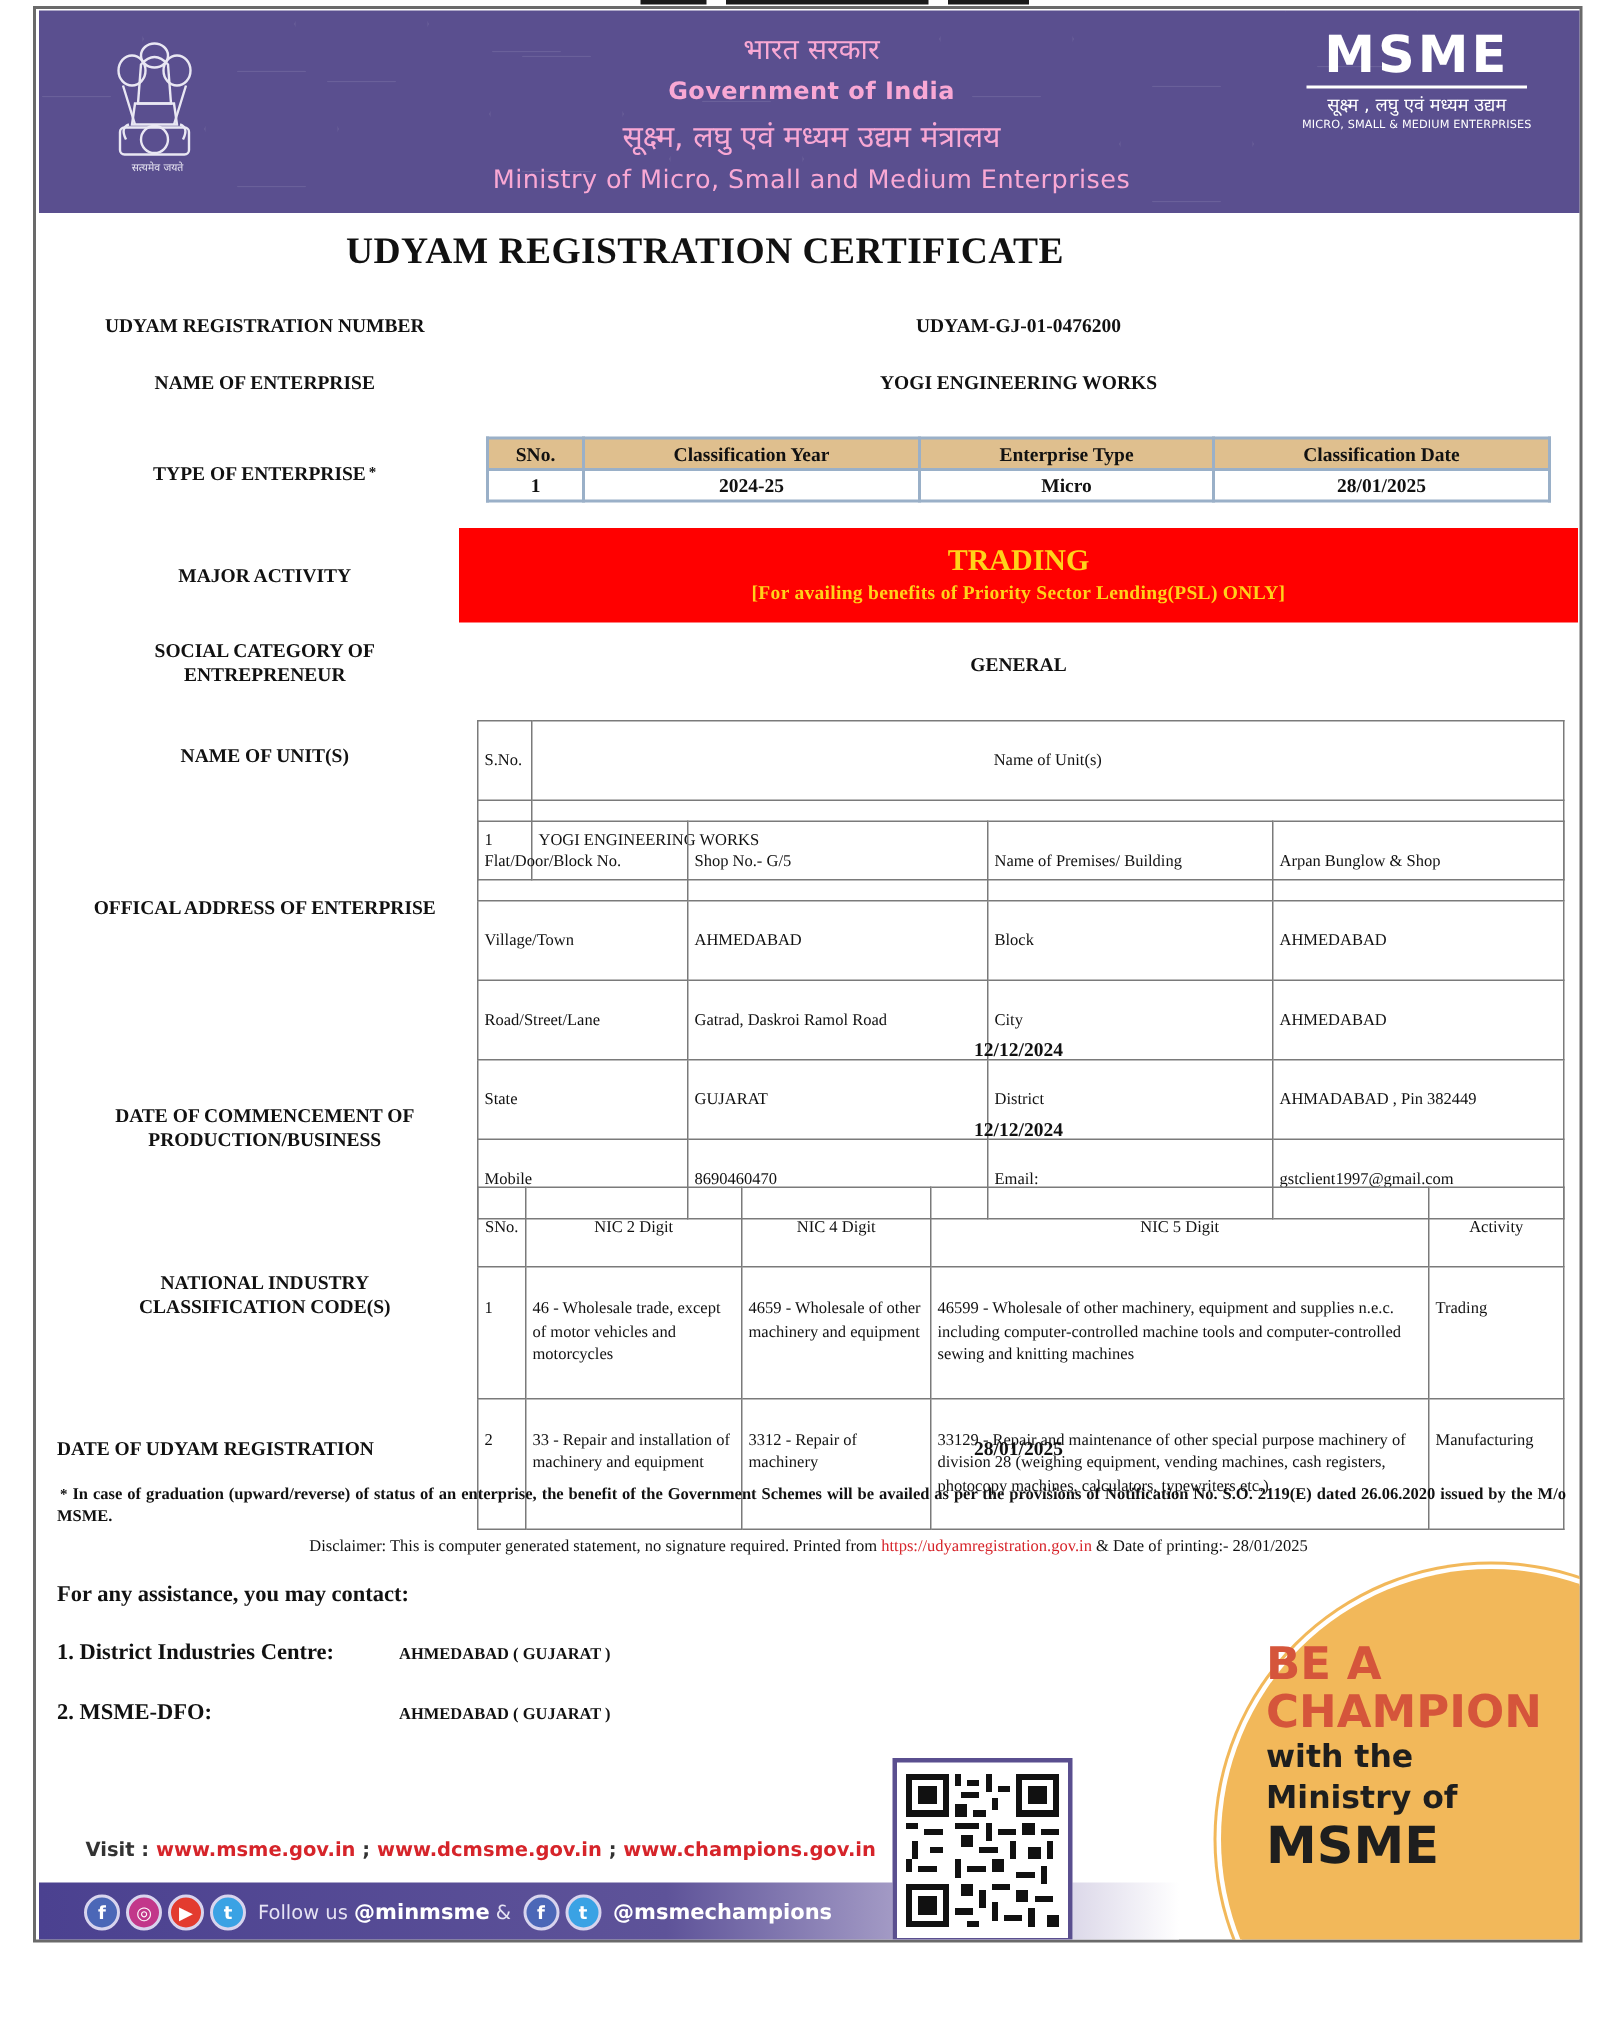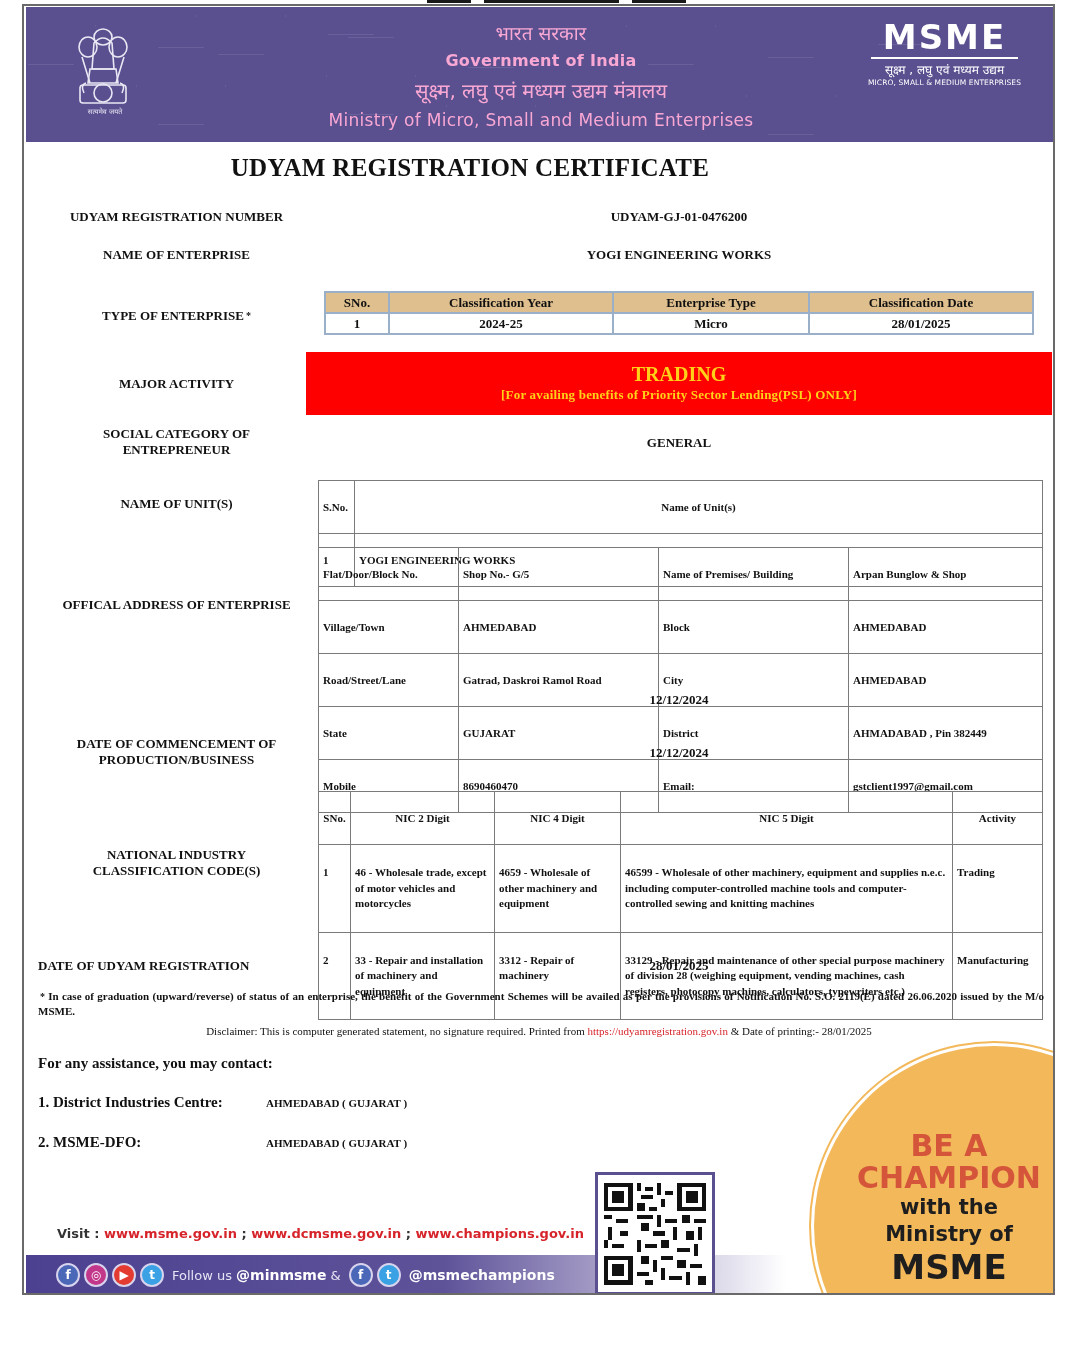--- a/index.html
+++ b/index.html
@@ -36,21 +36,21 @@
   table { border-collapse: collapse; position: absolute; }
   .type-tbl { left: 300px; top: 285px; width: 710px; }
   .type-tbl th, .type-tbl td { border: 2px solid #9ab0c8; text-align: center; font-size: 13px; font-weight: bold; height: 21px; padding: 0 4px; }
   .type-tbl th { background: #dfbf8e; }
   .type-tbl td { background: #fff; }
 
   .major { position: absolute; left: 282px; top: 346px; width: 746px; height: 63px; background: #ff0000; text-align: center; color: #ffd21a; font-weight: bold; }
   .major .t1 { font-size: 20px; line-height: 24px; margin-top: 10px; }
   .major .t2 { font-size: 13px; line-height: 18px; letter-spacing: 0.2px; }
 
-  .grid-tbl td, .grid-tbl th { border: 1.5px solid #7a7a7a; font-size: 11px; font-weight: bold; padding: 20px 4px; vertical-align: top; text-align: left; }
+  .grid-tbl td, .grid-tbl th { border: 1.5px solid #7a7a7a; font-size: 11px; font-weight: normal; padding: 20px 4px; vertical-align: top; text-align: left; }
   .unit-tbl { left: 294px; top: 474px; width: 725px; }
   .unit-tbl td { height: 22px; vertical-align: middle; }
   .addr-tbl { left: 294px; top: 541px; width: 725px; }
   .addr-tbl td { height: 22.6px; vertical-align: middle; }
   .nic-tbl { left: 294px; top: 785px; width: 725px; }
   .nic-tbl th { text-align: center; height: 22px; vertical-align: middle; }
   .nic-tbl td { line-height: 15.5px; }
 
   .footnote { position: absolute; left: 14px; top: 983px; width: 1006px; font-size: 11px; font-weight: bold; line-height: 15px; text-align: justify; }
   .disclaimer { position: absolute; left: 0; top: 1019px; width: 1030px; text-align: center; font-size: 11px; }
@@ -65,21 +65,21 @@
   .social { position: absolute; left: 2px; top: 1249px; width: 760px; height: 40px; background: linear-gradient(90deg, #4b4190 0%, #5e5399 55%, #b4acd0 80%, #ffffff 100%); }
   .social .icons { position: absolute; left: 30px; top: 8px; display: flex; align-items: center; gap: 4px; }
   .ic { width: 24px; height: 24px; border-radius: 50%; border: 2px solid #d8d4ee; display: inline-flex; align-items: center; justify-content: center; font-size: 12px; color: #fff; font-family: "DejaVu Sans", sans-serif; font-weight: bold; }
   .social .txt { color: #e6e3f4; font-family: "DejaVu Sans", sans-serif; font-size: 13px; margin: 0 4px; }
   .social .txt b { color: #fff; font-size: 14px; }
 
   .qr { position: absolute; left: 571px; top: 1166px; width: 120px; height: 123px; border: 3px solid #5a4f8f; background: #fff; padding: 6px; }
   .qr svg { width: 100%; height: 100%; }
 
   .champ { position: absolute; left: 790px; top: 1040px; width: 360px; height: 360px; border-radius: 50%; background: #f2b85a; box-shadow: 0 0 0 3px #fff, 0 0 0 5px #f2b85a; }
-  .champ-text { position: absolute; left: 820px; top: 1124px; width: 210px; text-align: center; font-family: "DejaVu Sans", sans-serif; font-weight: bold; }
+  .champ-text { position: absolute; left: 820px; top: 1088px; width: 210px; text-align: left; font-family: "DejaVu Sans", sans-serif; font-weight: bold; }
   .champ-text .a { color: #d5553b; font-size: 30px; line-height: 32px; }
   .champ-text .b { color: #1e1e1e; font-size: 21px; line-height: 27px; }
   .champ-text .c { color: #1e1e1e; font-size: 34px; line-height: 38px; }
 </style>
 </head>
 <body>
 
 <div class="topbars">
   <span style="left:427px;width:44px;"></span>
   <span style="left:484px;width:135px;"></span>

